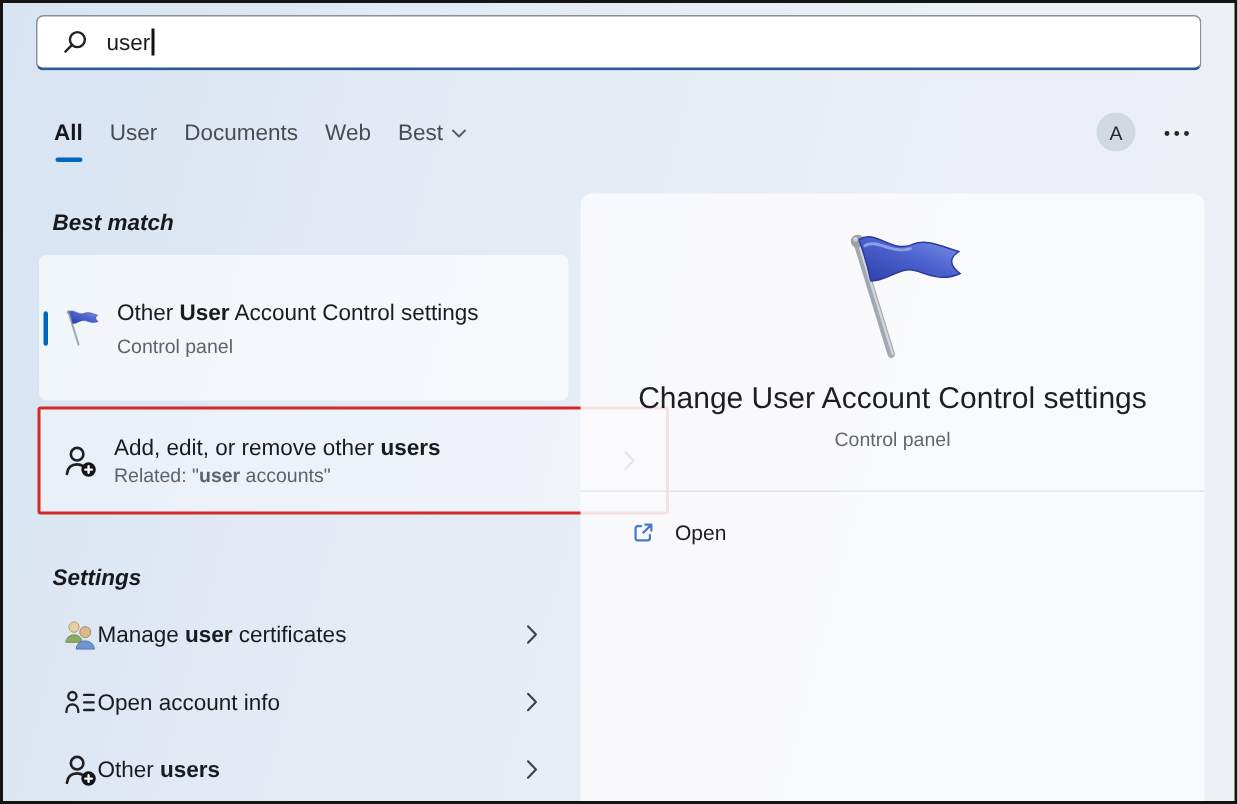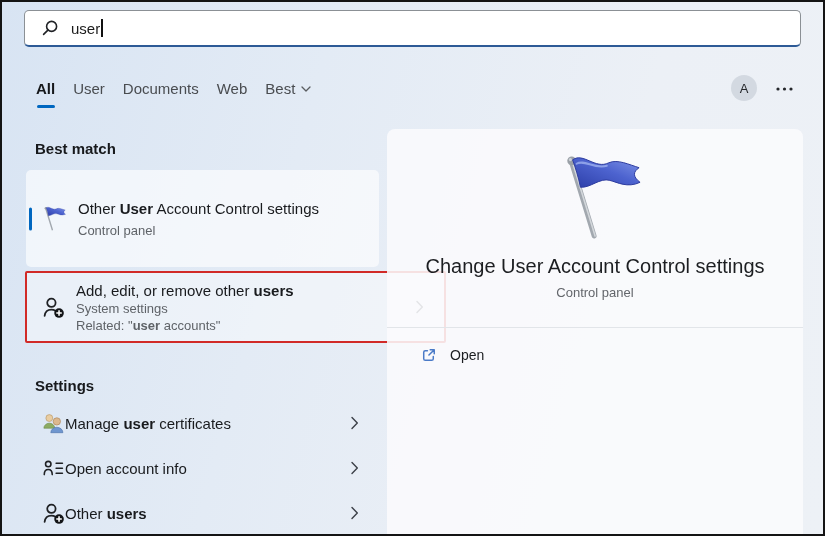--- a/index.html
+++ b/index.html
@@ -31,21 +31,21 @@
   .tab.active { color:#16181b; font-weight:700; }
   .tab-underline { position:absolute; left:50%; transform:translateX(-50%); bottom:-9px;
     width:18px; height:3px; border-radius:2px; background:#0067c0; }
 
   .avatar { position:absolute; left:729px; top:73px; width:26px; height:26px; border-radius:50%;
     background:#d3d9e1; display:flex; align-items:center; justify-content:center;
     font-size:13px; color:#24262a; }
   .more-options { position:absolute; left:770px; top:81px; padding:4px; display:flex; }
 
   
-  .section-heading { position:absolute; left:33px; font-size:15px; font-weight:700; color:#17191c; }
+  .section-heading { position:absolute; left:33px; font-size:15px; font-weight:700; color:#17191c;font-style:italic; }
   .h-best { top:138px; }
   .h-settings { top:367px;margin-top:8px; }
 
   .result-card {
     position:absolute; left:24px; top:168px; width:353px; height:97px;
     background:rgba(255,255,255,0.62); border-radius:5px;
     display:flex; align-items:center;
   }
   .accent-bar { position:absolute; left:3px; top:50%; transform:translateY(-50%);
     width:3px; height:23px; border-radius:2px; background:#0067c0; }
@@ -168,21 +168,20 @@
     <span class="icon-box">
       <svg width="23" height="23" viewBox="0 0 22 22">
         <circle cx="9" cy="6.5" r="4" fill="none" stroke="#1f2124" stroke-width="1.7"></circle>
         <path d="M2.5 19 C3 15 5.6 13 9 13 c1.5 0 2.8 0.4 3.9 1.1" fill="none" stroke="#1f2124" stroke-width="1.7" stroke-linecap="round"></path>
         <circle cx="16.3" cy="16.3" r="4.6" fill="#121417"></circle>
         <path d="M14.2 16.3 h4.2 M16.3 14.2 v4.2" stroke="#fff" stroke-width="1.5" stroke-linecap="round"></path>
       </svg>
     </span>
     <div class="row-text">
       <div class="row-title"><span>Add, edit, or remove other </span><b>users</b><span></span></div>
-      <div class="row-sub">System settings</div>
       <div class="row-sub"><span>Related: "</span><b>user</b><span> accounts"</span></div>
     </div>
     <span class="chev">
       <svg width="8" height="14" viewBox="0 0 8 14">
           <path d="M1 1.5 L6.3 7 L1 12.5" fill="none" stroke="#3c4048" stroke-width="1.4" stroke-linecap="round" stroke-linejoin="round"></path>
         </svg>
     </span>
   </div>
 
   <div class="section-heading h-settings">Settings</div>

